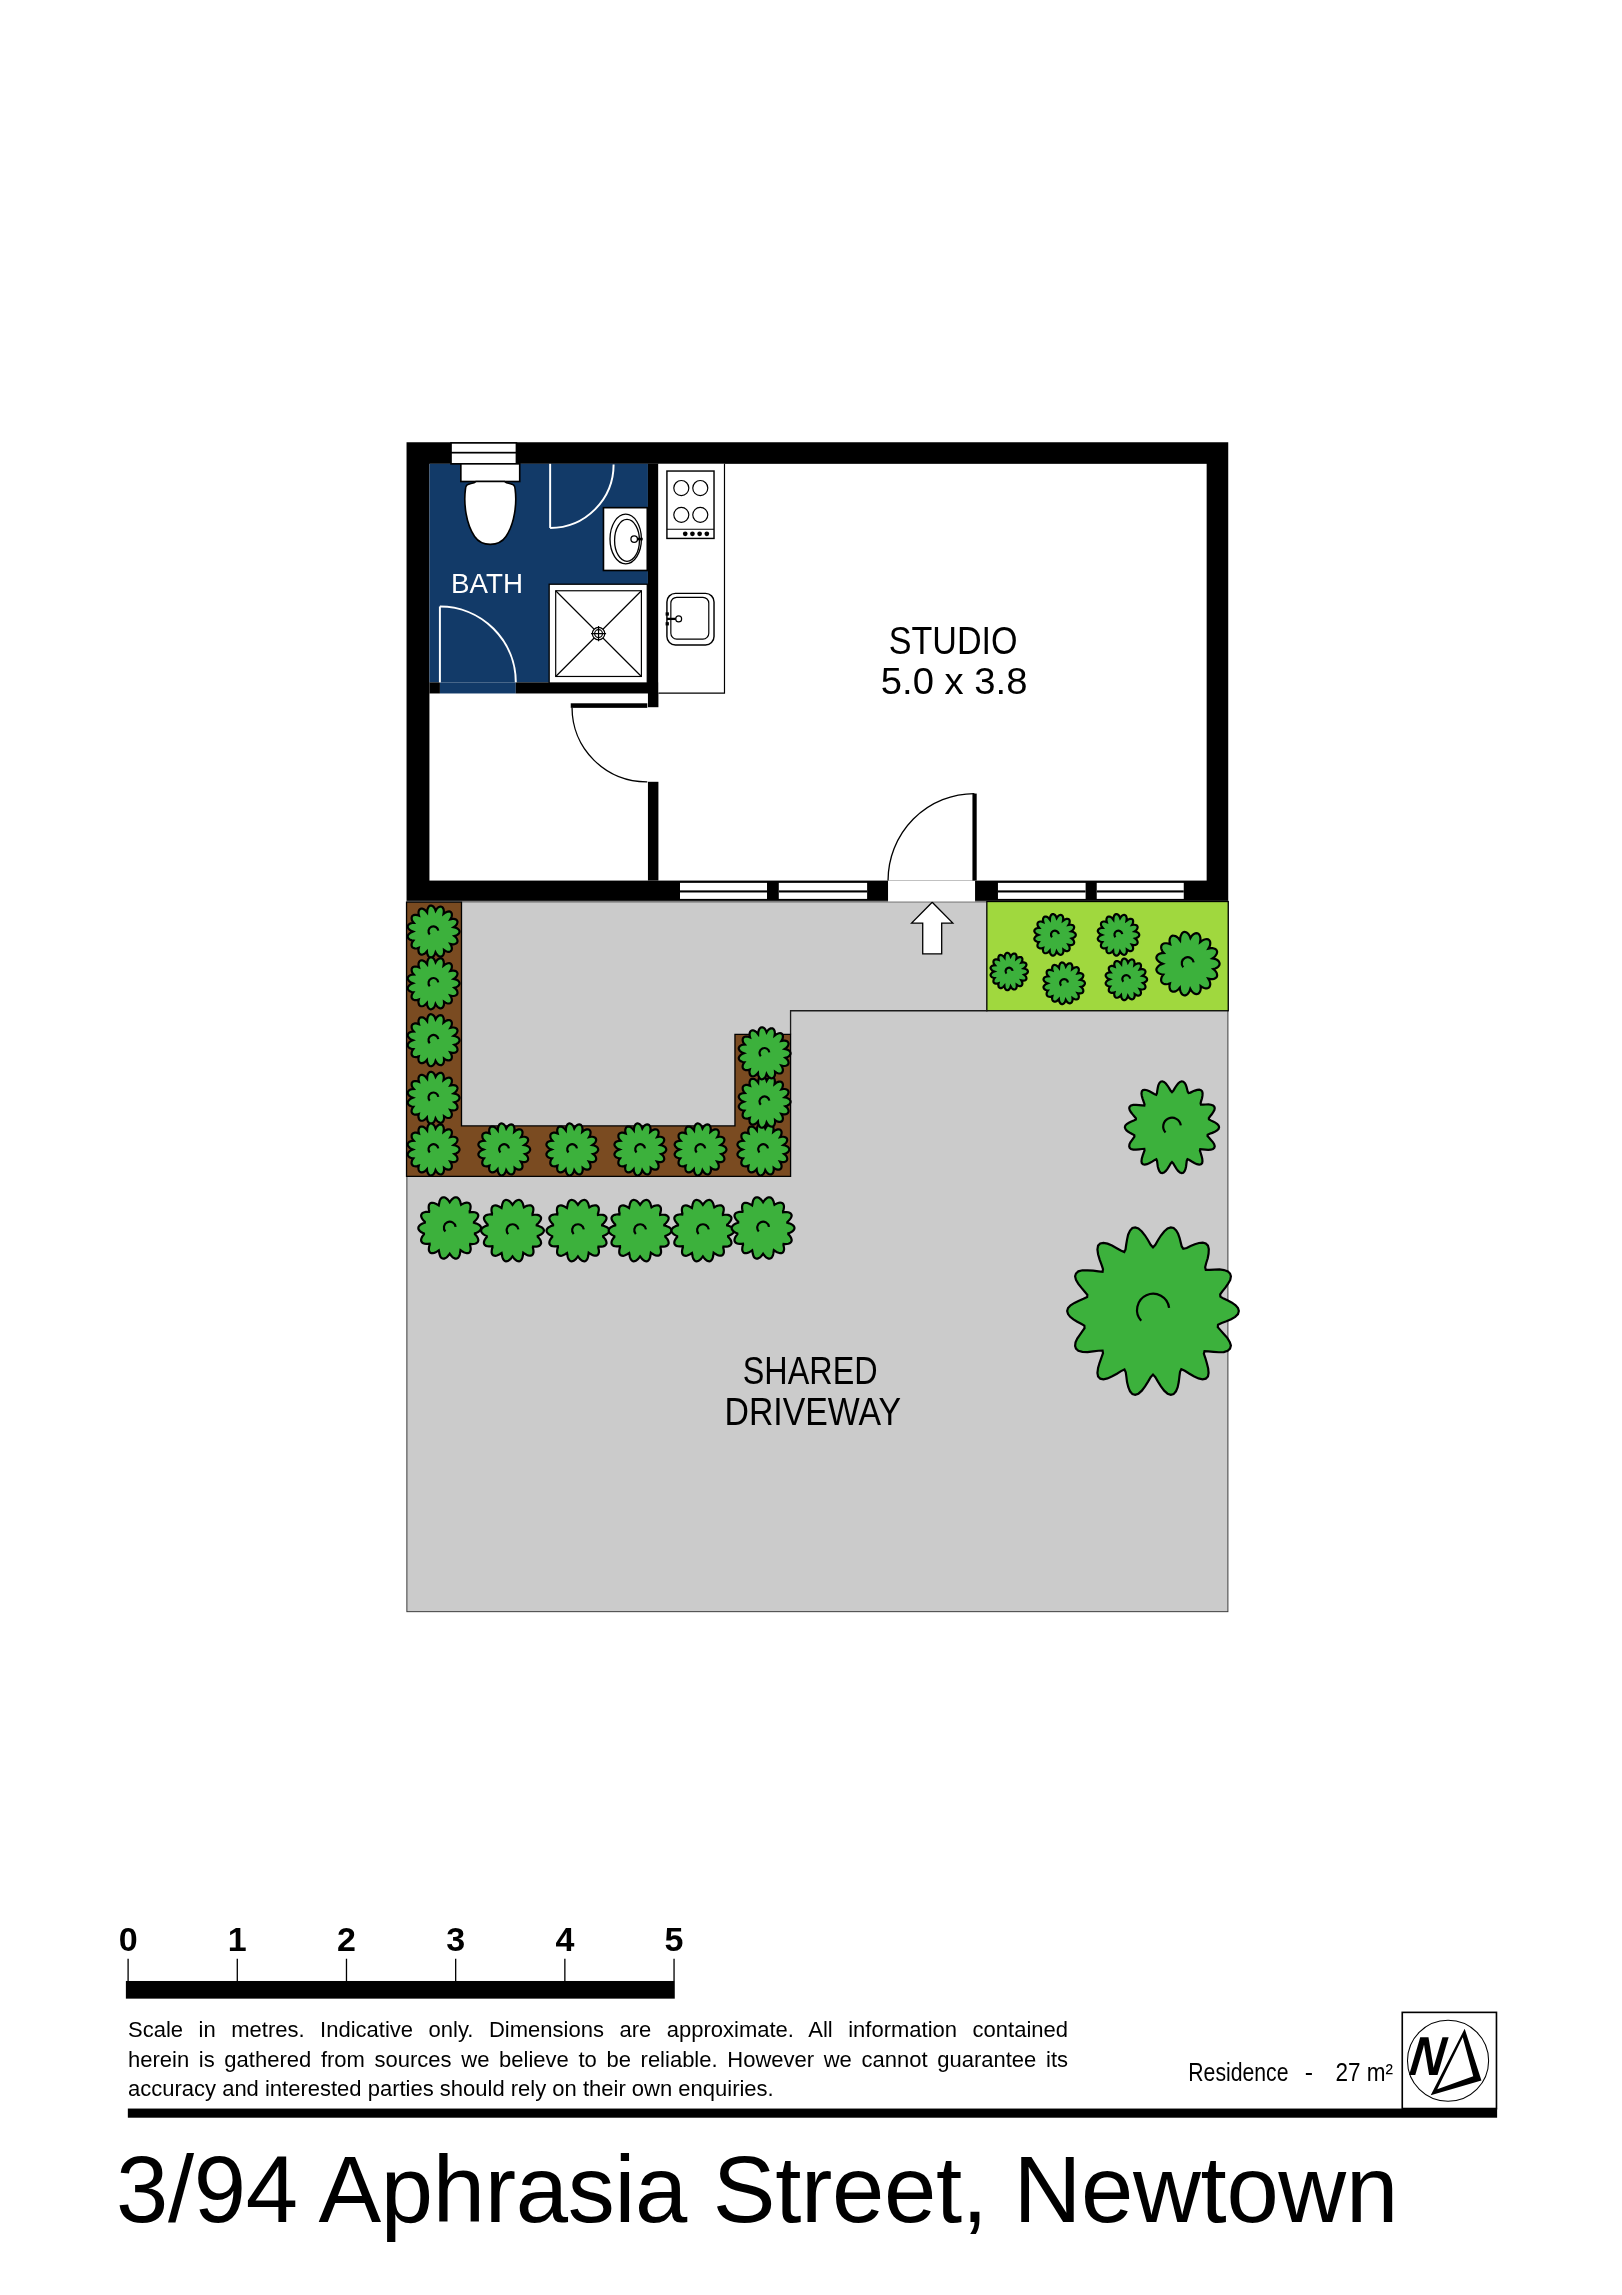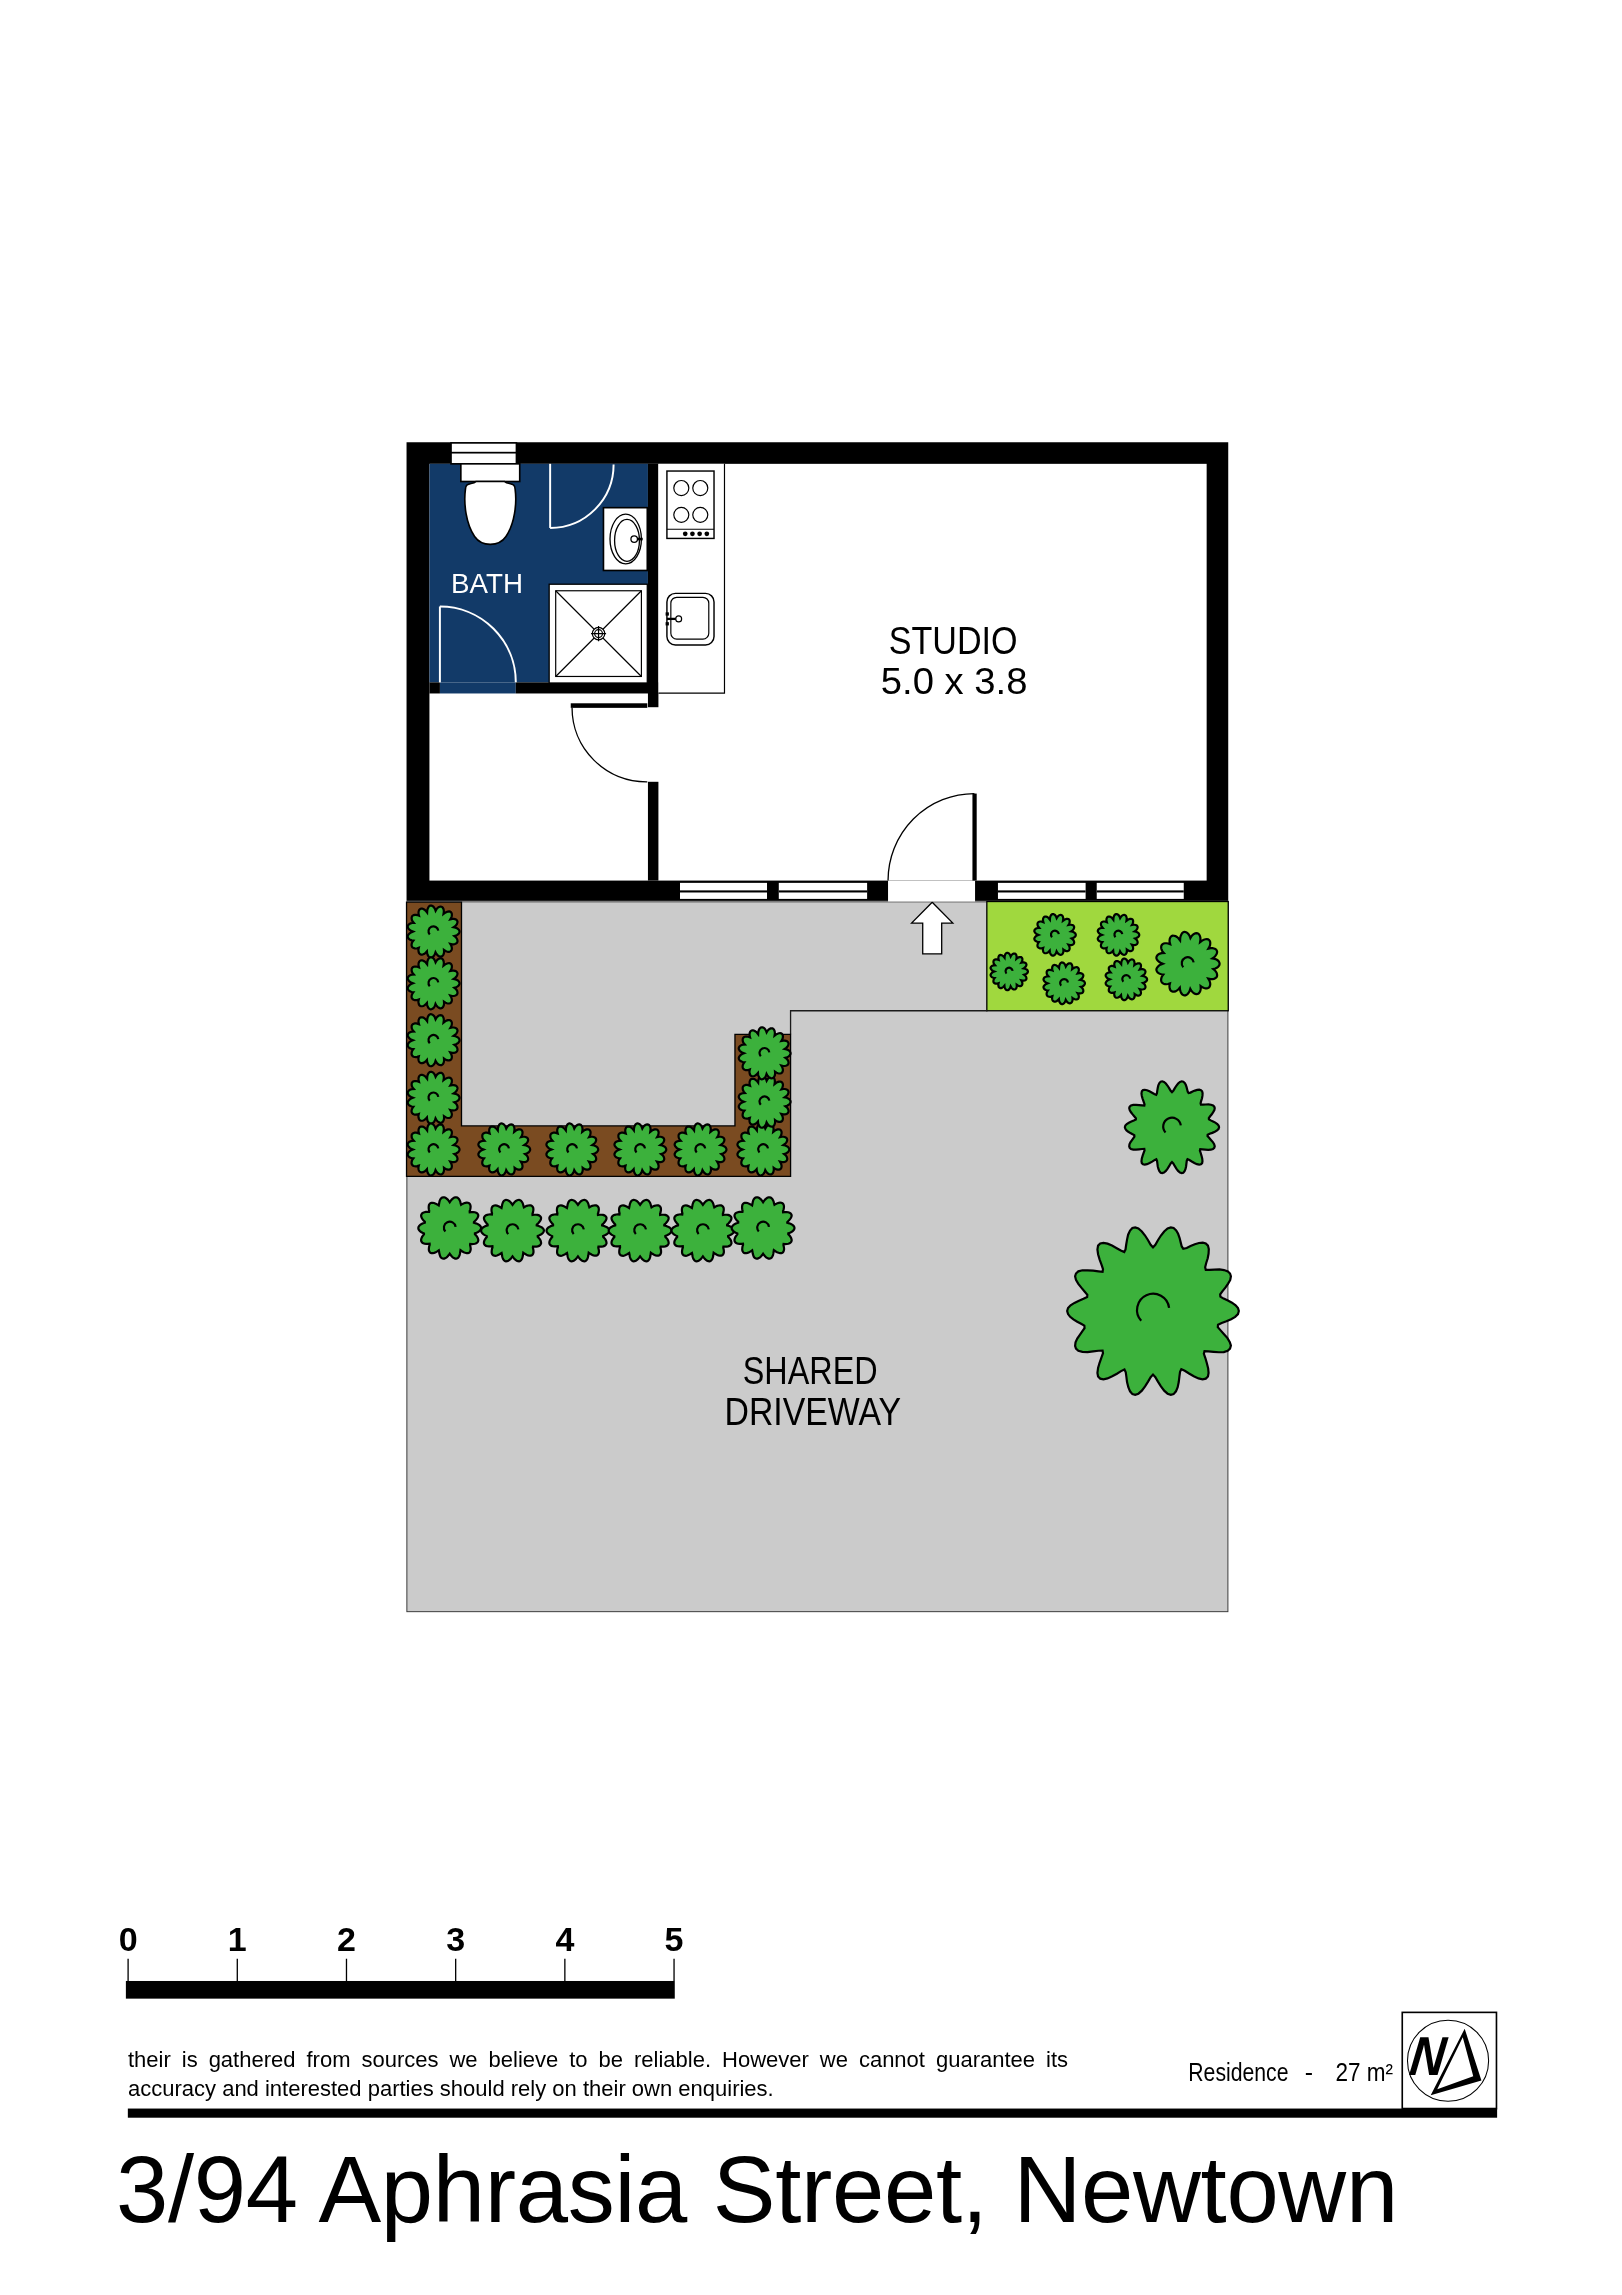--- a/index.html
+++ b/index.html
@@ -203,19 +203,20 @@
 
 <circle cx="2213" cy="3150" r="62" fill="none" stroke="#000" stroke-width="1.6"></circle>
 
 <text x="0" y="0" font-family="Liberation Sans, sans-serif" font-size="84" font-weight="bold" font-style="italic" fill="#000" transform="translate(2152,3172) skewX(-7) scale(0.88,1)">N</text>
 
 <path d="M 2238.4 3101 L 2264 3180 L 2186.5 3202.5 Z M 2235.5 3114 L 2251.5 3173.5 L 2196.5 3193.5 Z" fill="#000" fill-rule="evenodd"></path>
 
 <rect x="195" y="3223" width="2093" height="14" fill="#000"></rect>
 </svg>
 
-
-<div class="dl" style="top:2045px;">their is gathered from sources we believe to be reliable. However we cannot guarantee its</div>
+<div class="dl" style="top:2015px;">Scale in metres. Indicative only. Dimensions are approximate.  All information contained</div>
+
+<div class="dl" style="top:2045px;">herein is gathered from sources we believe to be reliable. However we cannot guarantee its</div>
 
 <div class="dl dl3" style="top:2074px;">accuracy and interested parties should rely on their own enquiries.</div>
 
 <div style="position:absolute;left:116px;top:2113px;font-size:94px;color:#000;letter-spacing:-0.3px;margin-top:23px;">3/94 Aphrasia Street, Newtown</div>
 </div>
 
 </body></html>

